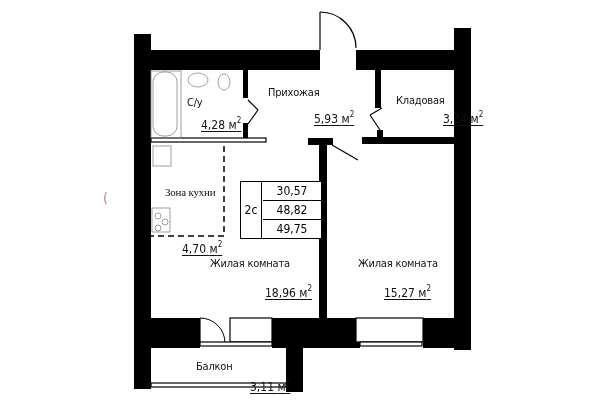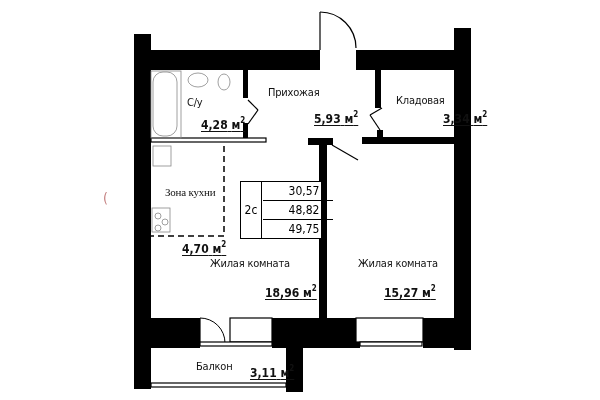--- a/index.html
+++ b/index.html
@@ -1,25 +1,25 @@
 <!DOCTYPE html>
 <html><head>
 <meta charset="utf-8">
 <style>
   html, body { margin:0; padding:0; }
   body { width:600px; height:400px; background:#ffffff; position:relative; overflow:hidden;
          font-family:"DejaVu Sans Condensed","DejaVu Sans", sans-serif; }
   .plan { position:absolute; left:0; top:0; width:600px; height:400px; }
   .lbl { position:absolute; font-size:11px; color:#111; white-space:nowrap; letter-spacing:-0.2px; }
-  .area { position:absolute; font-size:12px; color:#111; white-space:nowrap; text-decoration:underline; text-underline-offset:2px;font-weight:bold; }
+  .area { position:absolute; font-size:12px; color:#111; white-space:nowrap; text-decoration:underline; text-underline-offset:2px; }
   .area sup { font-size:8px; vertical-align:top; position:relative; top:-2px; }
   .info { position:absolute; left:240px; top:181px; width:80px; height:56px; border:1.5px solid #000; background:#fff; }
   .info .type { position:absolute; left:0; top:0; width:20px; height:56px; border-right:1.5px solid #000;
                 display:flex; align-items:center; justify-content:center; font-size:12px; }
-  .info .row { position:absolute; left:22px; width:58px; height:18px; font-size:12px; text-align:center; line-height:18px;padding-left:12px; }
+  .info .row { position:absolute; left:22px; width:58px; height:18px; font-size:12px; text-align:center; line-height:18px; }
   .info .r1 { top:0; border-bottom:1.5px solid #000; }
   .info .r2 { top:19px; border-bottom:1.5px solid #000; }
   .info .r3 { top:38px; }
   .mark { position:absolute; left:103px; top:190px; color:#c48080; font-size:14px; }
 </style>
 </head>
 <body>
 
 <svg class="plan" viewBox="0 0 600 400" xmlns="http://www.w3.org/2000/svg">
   <g fill="#000">
@@ -109,13 +109,13 @@
   <div class="row r3">49,75</div>
 </div>
 
 <span class="lbl" style="left:210px;top:257px;">Жилая комната</span>
 <span class="area" style="left:265px;top:286px;"><span>18,96</span> <span>м</span><sup>2</sup></span>
 
 <span class="lbl" style="left:358px;top:257px;">Жилая комната</span>
 <span class="area" style="left:384px;top:286px;"><span>15,27</span> <span>м</span><sup>2</sup></span>
 
 <span class="lbl" style="left:196px;top:360px;">Балкон</span>
-<span class="area" style="left:250px;top:366px;text-align:center;"><span>3,11</span> <span>м</span><sup>2</sup></span>
+<span class="area" style="left:250px;top:380px;text-align:center;"><span>3,11</span> <span>м</span><sup>2</sup></span>
 
 </body></html>

